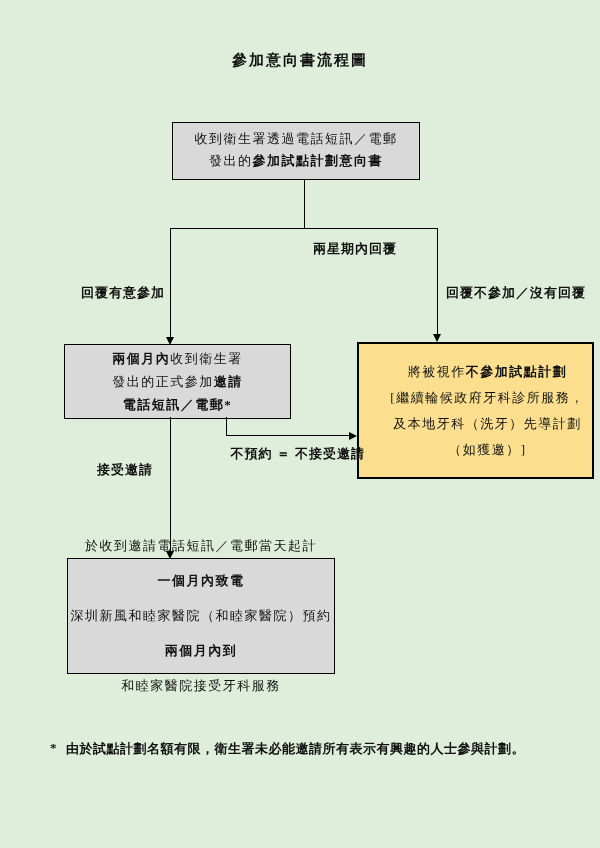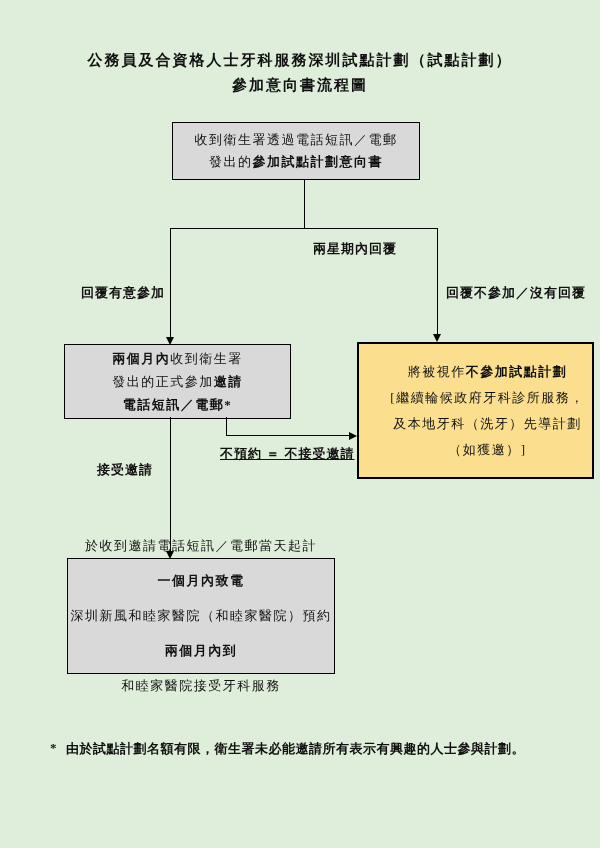--- a/index.html
+++ b/index.html
@@ -57,25 +57,24 @@
     display:flex;gap:9px;
     font-size:13px;font-weight:bold;letter-spacing:0.5px;
   }
 </style>
 </head>
 <body>
 
 <div class="page">
 
   <div class="title">
-    <div>公務員及合資格人士牙科服務深圳試點計劃（試點計劃）</div>
     <div>參加意向書流程圖</div>
   </div>
 
-  <div class="box" style="left:172px;top:122px;width:246px;height:56px;line-height:22px;">
+  <div class="box" style="left:172px;top:122px;width:246px;height:56px;line-height:22px;font-family:Liberation Mono, monospace;">
     <div class="bl">
       <span>收到衛生署透過電話短訊／電郵</span>
     </div>
     <div class="bl">
       <span>發出的</span><span class="b">參加試點計劃意向書</span>
     </div>
   </div>
 
   <div class="vline" style="left:304px;top:179px;height:49px;"></div>
   <div class="hline" style="left:170px;top:228px;width:268px;"></div>
@@ -107,21 +106,21 @@
     <div class="bl">（如獲邀）]</div>
   </div>
 
   <div class="vline" style="left:170px;top:417px;height:135px;"></div>
   <div class="arr-down" style="left:166px;top:551px;"></div>
   <div class="vline" style="left:226px;top:417px;height:19px;"></div>
   <div class="hline" style="left:226px;top:435px;width:124px;"></div>
   <div class="arr-right" style="left:349px;top:432px;"></div>
 
   <div class="lbl" style="left:97px;top:461px;">接受邀請</div>
-  <div class="lbl" style="left:220px;top:445px;width:145px;text-align:left;text-decoration:underline;">不預約 ＝ 不接受邀請</div>
+  <div class="lbl" style="left:220px;top:445px;width:145px;text-align:right;">不預約 ＝ 不接受邀請</div>
 
   <div class="box" style="left:67px;top:558px;width:266px;height:114px;line-height:22px;gap:13px;">
     <div class="bl">於收到邀請電話短訊／電郵當天起計</div>
     <div class="bl b">一個月內致電</div>
     <div class="bl">深圳新風和睦家醫院（和睦家醫院）預約</div>
     <div class="bl b">兩個月內到</div>
     <div class="bl">和睦家醫院接受牙科服務</div>
   </div>
 
   <div class="footnote">

